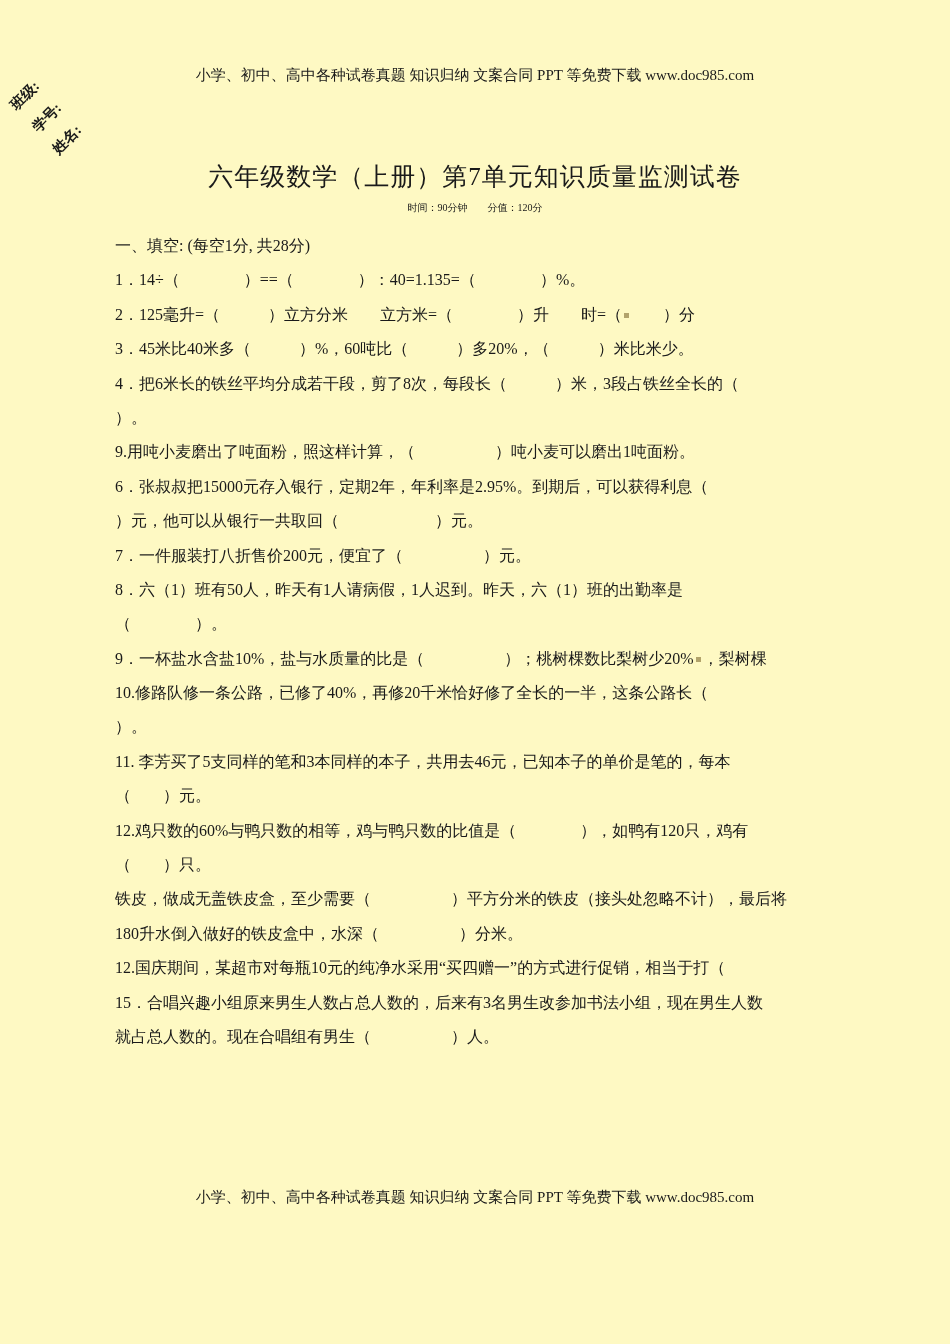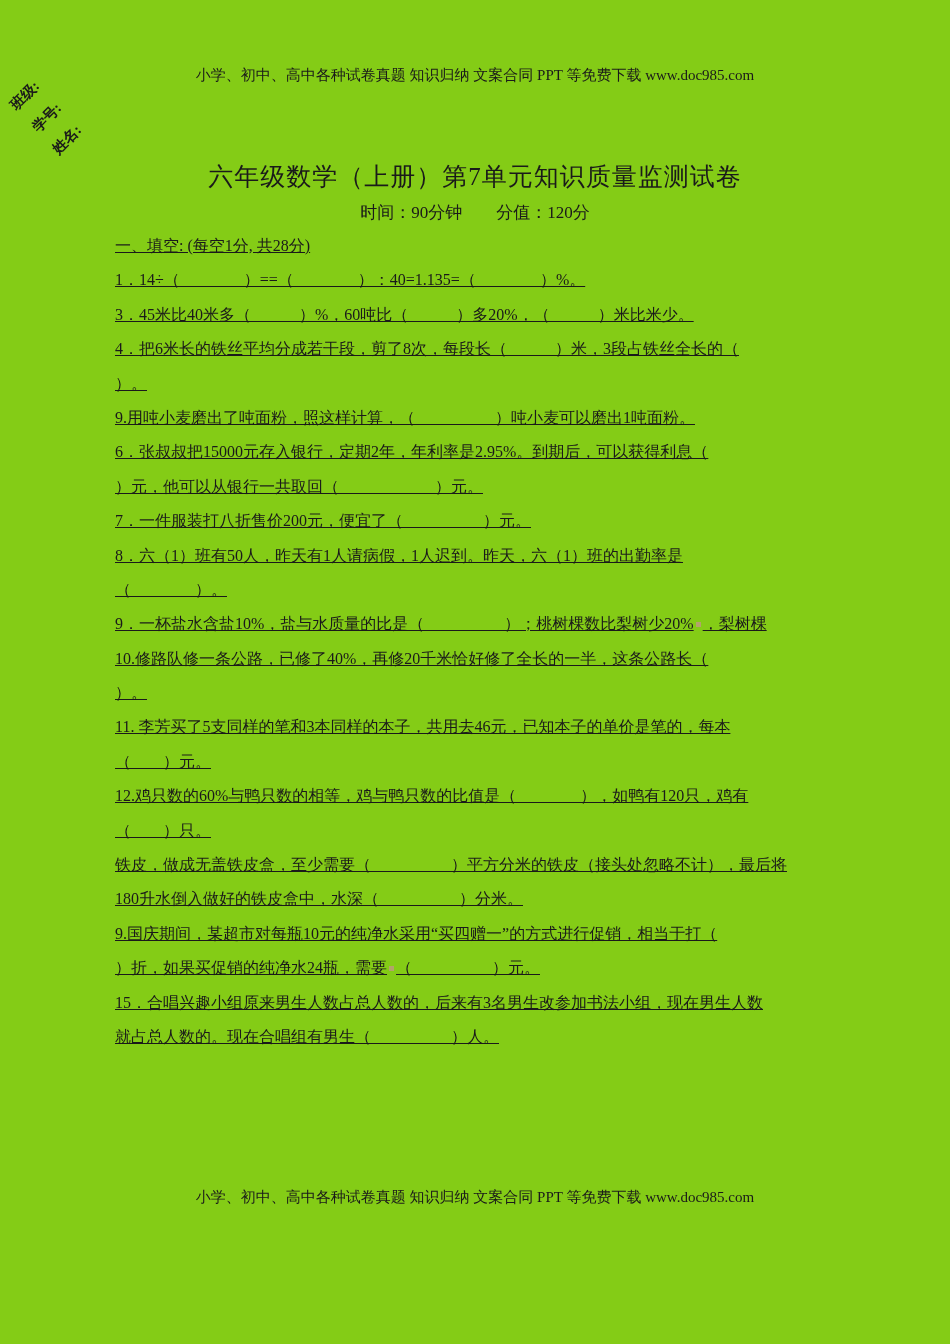--- a/index.html
+++ b/index.html
@@ -4,21 +4,21 @@
 <style>
   html, body {
     margin: 0;
     padding: 0;
     background: #ffffff;
   }
   .page {
     position: relative;
     width: 950px;
     height: 1344px;
-    background: #84cc16;
+    background: #fef9c3;
     font-family: "Liberation Serif", "DejaVu Serif", serif;
     color: #1a1a1a;
     overflow: hidden;
   }
   .doc-header {
     position: absolute;
     top: 66px;
     left: 0;
     width: 100%;
     text-align: center;
@@ -54,35 +54,34 @@
     font-size: 25px;
     letter-spacing: 1px;
     white-space: nowrap;
   }
   .exam-meta {
     position: absolute;
     top: 201px;
     left: 0;
     width: 100%;
     text-align: center;
-    font-size: 17px;
+    font-size: 10px;
     white-space: nowrap;
   }
   .body-block {
     position: absolute;
     left: 115px;
     top: 229px;
     width: 725px;
   }
   .line {
     height: 34.4px;
     line-height: 34.4px;
     font-size: 16px;
     white-space: nowrap;
-    text-decoration: underline;
   }
   .dot {
     display: inline-block;
     width: 5px;
     height: 5px;
     background: #b2a36b;
     margin: 0 2px;
     vertical-align: 2px;
   }
 </style>
@@ -96,39 +95,39 @@
   <div class="corner-label corner-1">班级:</div>
   <div class="corner-label corner-2">学号:</div>
   <div class="corner-label corner-3">姓名:</div>
 
   <div class="page-title">六年级数学（上册）第7单元知识质量监测试卷</div>
   <div class="exam-meta">时间：90分钟　　分值：120分</div>
 
   <div class="body-block">
     <div class="line">一、填空: (每空1分, 共28分)</div>
     <div class="line">1．14÷（　　　　）==（　　　　）：40=1.135=（　　　　）%。</div>
+    <div class="line"><span>2．125毫升=（　　　）立方分米　　立方米=（　　　　）升　　时=（</span><span class="dot"></span><span>　　）分</span></div>
     <div class="line">3．45米比40米多（　　　）%，60吨比（　　　）多20%，（　　　）米比米少。</div>
     <div class="line">4．把6米长的铁丝平均分成若干段，剪了8次，每段长（　　　）米，3段占铁丝全长的（</div>
     <div class="line">）。</div>
     <div class="line">9.用吨小麦磨出了吨面粉，照这样计算，（　　　　　）吨小麦可以磨出1吨面粉。</div>
     <div class="line">6．张叔叔把15000元存入银行，定期2年，年利率是2.95%。到期后，可以获得利息（</div>
     <div class="line">）元，他可以从银行一共取回（　　　　　　）元。</div>
     <div class="line">7．一件服装打八折售价200元，便宜了（　　　　　）元。</div>
     <div class="line">8．六（1）班有50人，昨天有1人请病假，1人迟到。昨天，六（1）班的出勤率是</div>
     <div class="line">（　　　　）。</div>
     <div class="line"><span>9．一杯盐水含盐10%，盐与水质量的比是（　　　　　）；桃树棵数比梨树少20%</span><span class="dot"></span><span>，梨树棵</span></div>
     <div class="line">10.修路队修一条公路，已修了40%，再修20千米恰好修了全长的一半，这条公路长（</div>
     <div class="line">）。</div>
     <div class="line">11. 李芳买了5支同样的笔和3本同样的本子，共用去46元，已知本子的单价是笔的，每本</div>
     <div class="line">（　　）元。</div>
     <div class="line">12.鸡只数的60%与鸭只数的相等，鸡与鸭只数的比值是（　　　　），如鸭有120只，鸡有</div>
     <div class="line">（　　）只。</div>
     <div class="line">铁皮，做成无盖铁皮盒，至少需要（　　　　　）平方分米的铁皮（接头处忽略不计），最后将</div>
     <div class="line">180升水倒入做好的铁皮盒中，水深（　　　　　）分米。</div>
-    <div class="line">9.国庆期间，某超市对每瓶10元的纯净水采用“买四赠一”的方式进行促销，相当于打（</div>
-    <div class="line"><span>）折，如果买促销的纯净水24瓶，需要</span><span class="dot"></span><span>（　　　　　）元。</span></div>
+    <div class="line">12.国庆期间，某超市对每瓶10元的纯净水采用“买四赠一”的方式进行促销，相当于打（</div>
     <div class="line">15．合唱兴趣小组原来男生人数占总人数的，后来有3名男生改参加书法小组，现在男生人数</div>
     <div class="line">就占总人数的。现在合唱组有男生（　　　　　）人。</div>
   </div>
 
   <div class="doc-footer">小学、初中、高中各种试卷真题 知识归纳 文案合同 PPT 等免费下载   www.doc985.com</div>
 
 </div>
 
 </body></html>

